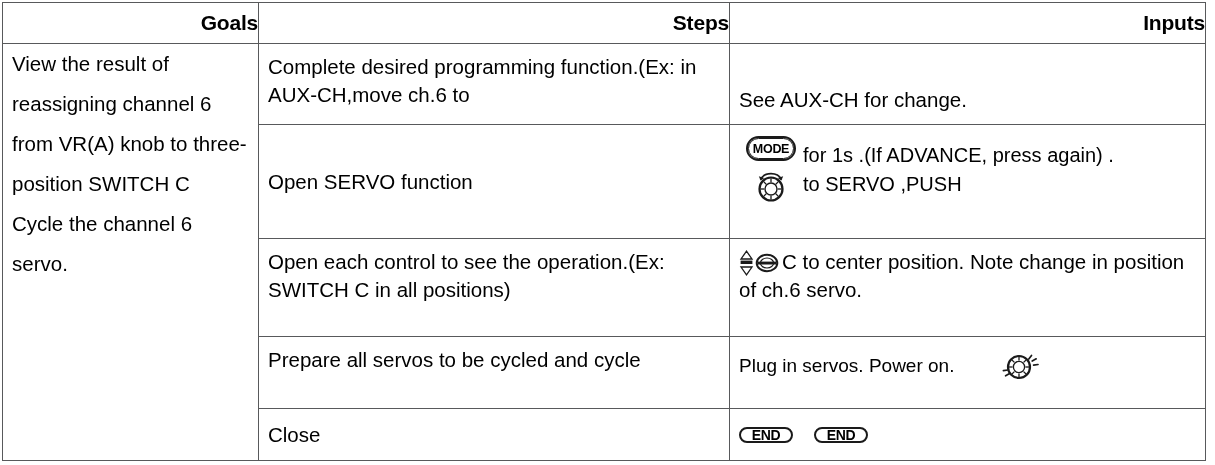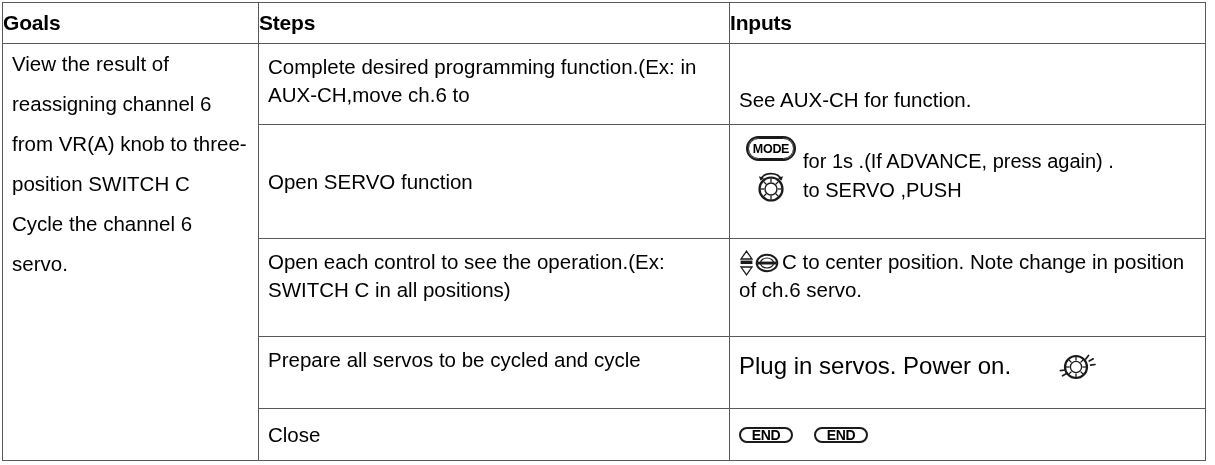--- a/index.html
+++ b/index.html
@@ -40,21 +40,21 @@
   }
 
   
   col.c-goals  { width: 256px; }
   col.c-steps  { width: 471px; }
   col.c-inputs { width: 476px; }
 
   
   tr.head-row { height: 41px; }
   tr.head-row th {
-    text-align: left;
+    text-align: right;
     vertical-align: middle;
     font-size: 21px;
     font-weight: bold;
     letter-spacing: -0.2px;
   }
   th.h-goals  { padding-left: 4px; }
   th.h-steps  { padding-left: 6px; text-align: center; margin-top: 48px; }
   th.h-inputs { padding-left: 6px; text-align: center; }
 
   
@@ -78,39 +78,39 @@
   }
 
   
   tr.r1 { height: 81px; }
   tr.r2 { height: 114px; }
   tr.r3 { height: 98px; }
   tr.r4 { height: 72px; padding-left: 48px; }
   tr.r5 { height: 52px; }
 
   
-  .in-flex { display: flex; align-items: flex-end; }
+  .in-flex { display: flex; align-items: center; }
   .in-icons-col {
     flex: 0 0 auto;
     width: 64px;
     display: flex;
     flex-direction: column;
     align-items: center;
     gap: 8px;
     padding-top: 2px;
   }
   .in-text-col {
     flex: 1 1 auto;
     font-size: 20px;
     line-height: 29px;
     white-space: pre-line;
     padding-top: 1px;
   }
   .inline-row { display: flex; align-items: center; }
-  .inline-row .t { font-size: 24px; line-height: 28px; }
+  .inline-row .t { font-size: 19px; line-height: 28px; }
 
   
   .pill {
     display: inline-flex;
     align-items: center;
     justify-content: center;
     border: 2px solid #1a1a1a;
     border-radius: 999px;
     background: #fff;
     box-sizing: border-box;
@@ -156,21 +156,21 @@
 
   <tr class="r1">
     <td class="goals-cell" rowspan="5">
       <div class="goals-text">View the result of reassigning channel 6 from VR(A) knob to three-position SWITCH C
 Cycle the channel 6 servo.</div>
     </td>
     <td>
       <div class="cell topal">Complete desired programming function.(Ex: in AUX-CH,move ch.6 to</div>
     </td>
     <td>
-      <div class="cell bot">See AUX-CH for function.</div>
+      <div class="cell bot">See AUX-CH for change.</div>
     </td>
   </tr>
 
   <tr class="r2">
     <td>
       <div class="cell mid">Open SERVO function</div>
     </td>
     <td>
       <div class="cell topal">
         <div class="in-flex">

